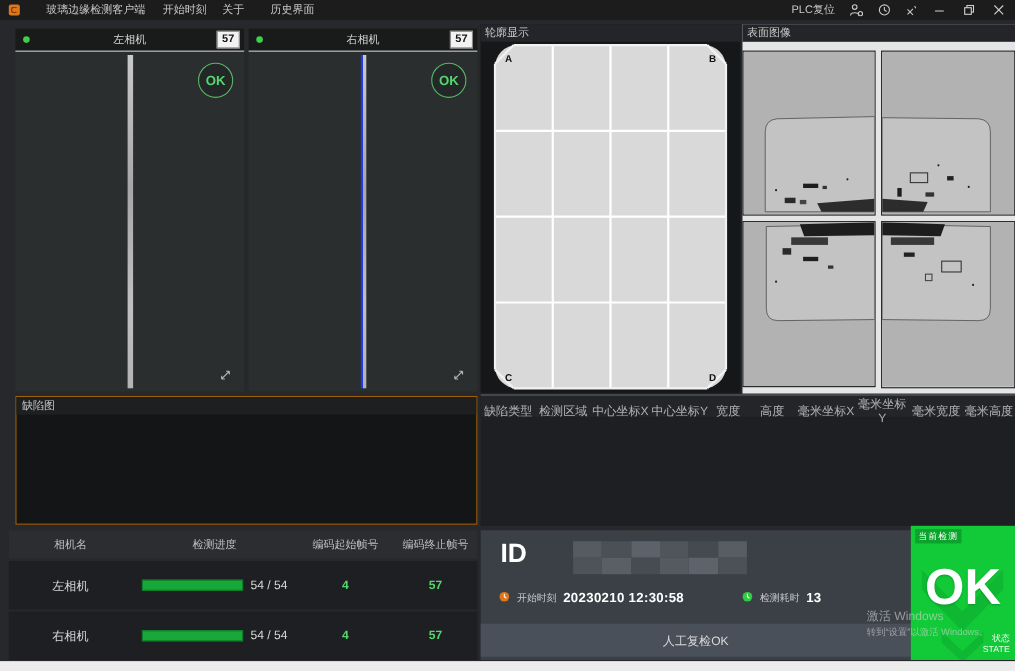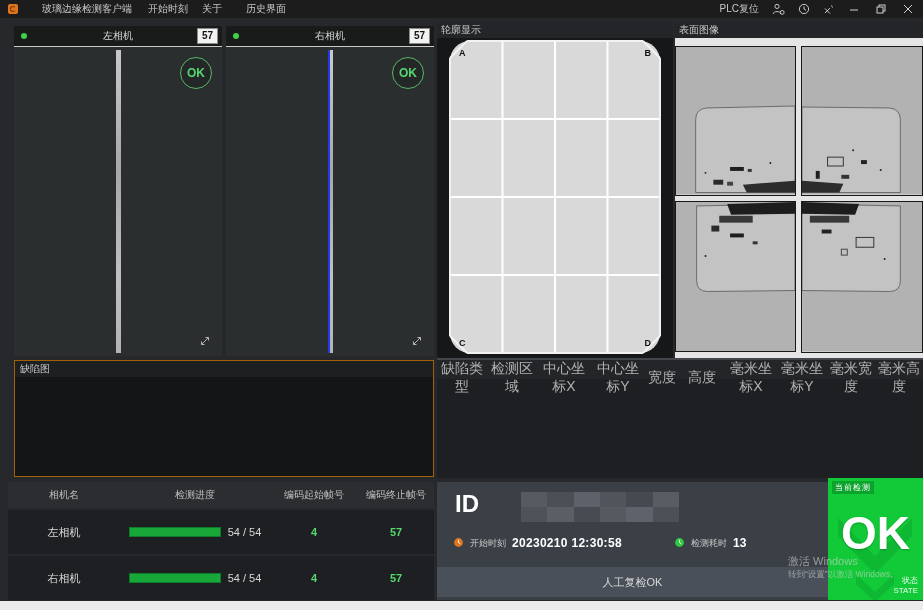--- a/index.html
+++ b/index.html
@@ -58,21 +58,21 @@
 
   
   #surface-panel{position:absolute;left:675px;top:22px;width:248px;height:336px;background:#e5e5e5}
   .surface-grid{display:grid;grid-template-columns:121px 122px;grid-template-rows:150px 152px;
                 gap:5px;padding:8px 0 0 0}
   .surface-grid svg{display:block;border:1px solid #17181a}
 
   
   #defect-table{position:absolute;left:437px;top:358px;width:486px;height:120px;background:#1d1f22;border-top:2px solid #43464a}
   .dt-header{display:grid;grid-template-columns:50px 50px 54px 54px 34px 46px 52px 50px 48px 48px;
-             height:19px;background:#232528;align-items:center;font-size:14px;color:#b2b2b2;text-align:center}
+             height:19px;background:#232528;align-items:center;font-size:11px;color:#b2b2b2;text-align:center}
   .dt-body{height:99px}
 
   
   #result-panel{position:absolute;left:437px;top:482px;width:391px;height:118px;background:#3b4046}
   .id-label{position:absolute;left:18px;top:8px;font-size:24px;font-weight:bold;color:#fff}
   .id-mosaic{position:absolute;left:84px;top:10px;width:158px;height:30px;display:grid;
              grid-template-columns:repeat(6,1fr);grid-template-rows:1fr 1fr}
   .id-mosaic span:nth-child(1){background:#565b62}.id-mosaic span:nth-child(2){background:#4b5057}
   .id-mosaic span:nth-child(3){background:#5d626a}.id-mosaic span:nth-child(4){background:#50555c}
   .id-mosaic span:nth-child(5){background:#454a51}.id-mosaic span:nth-child(6){background:#585d64}

